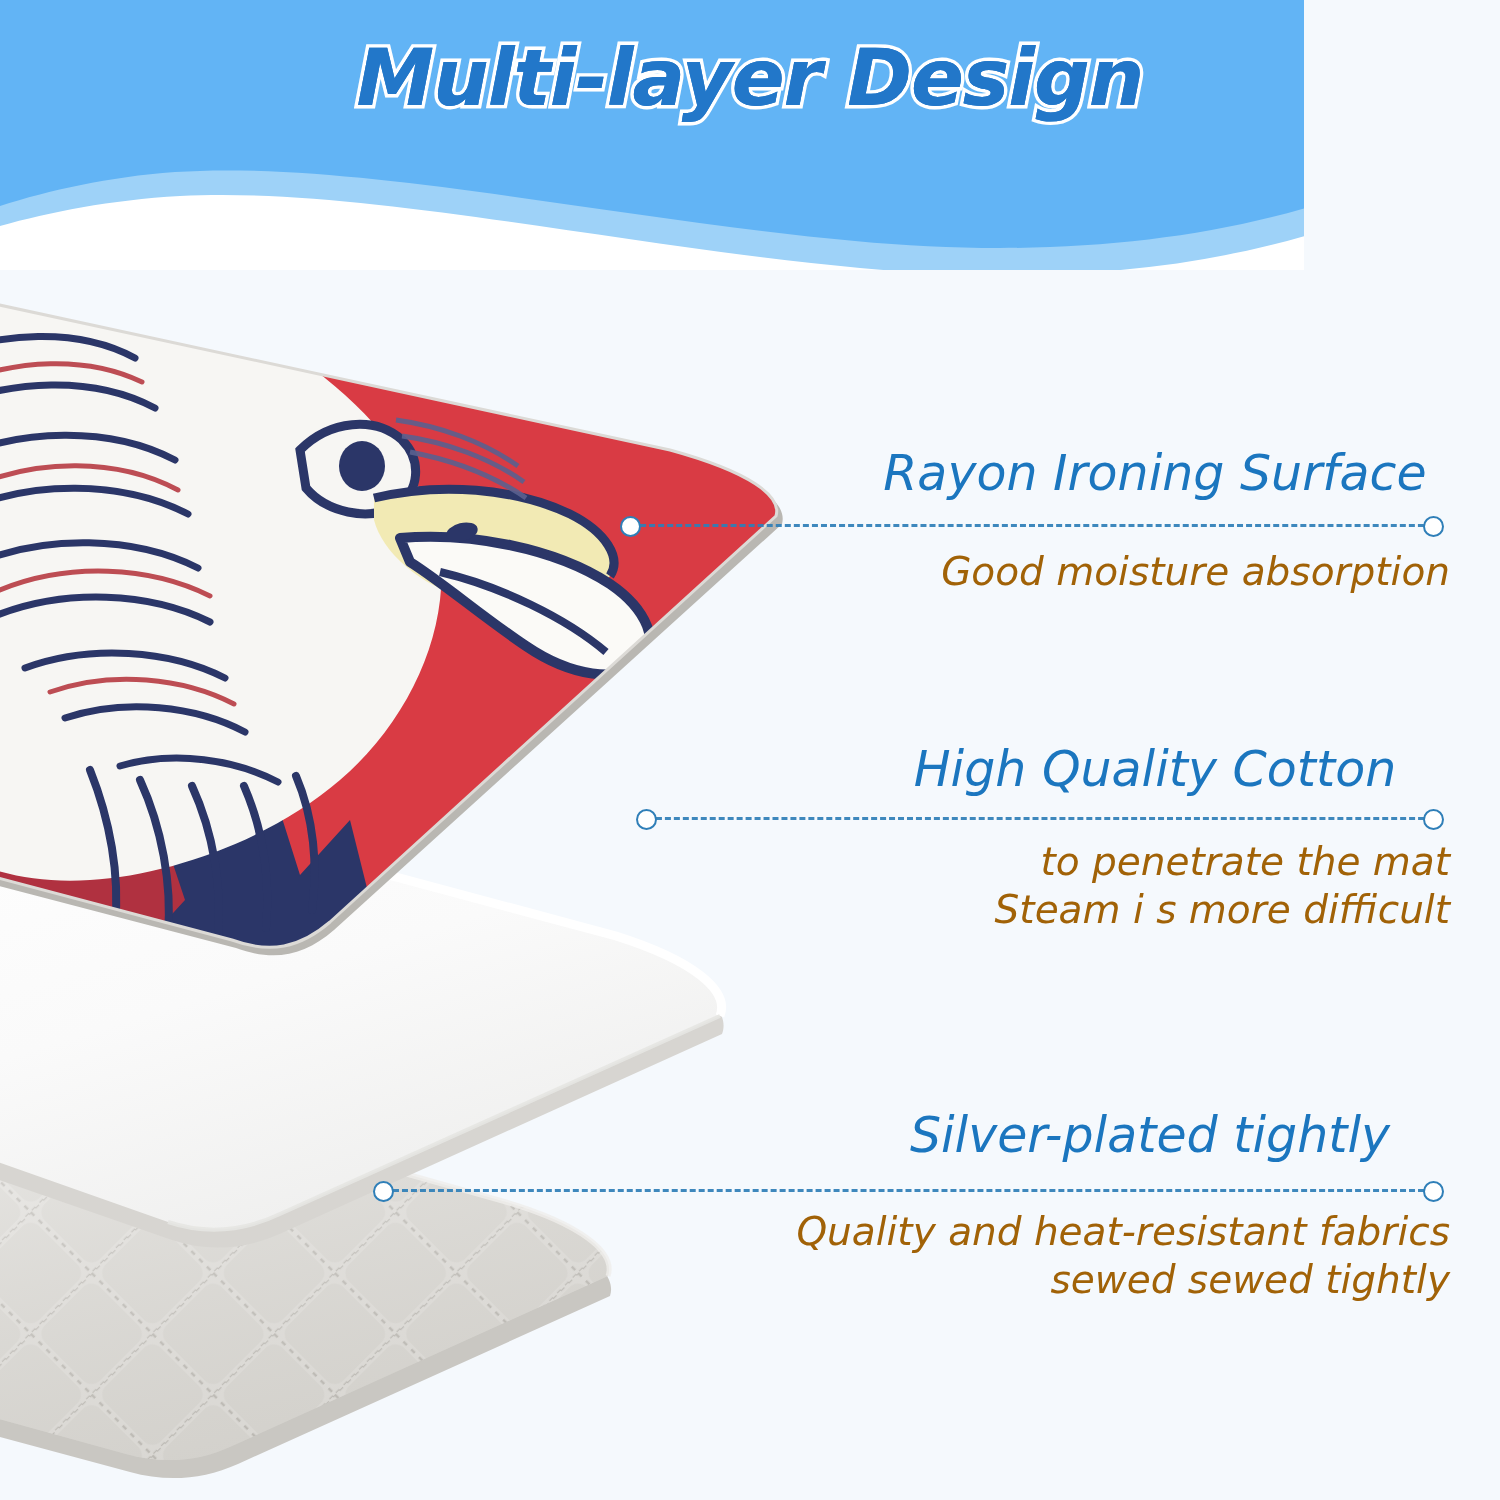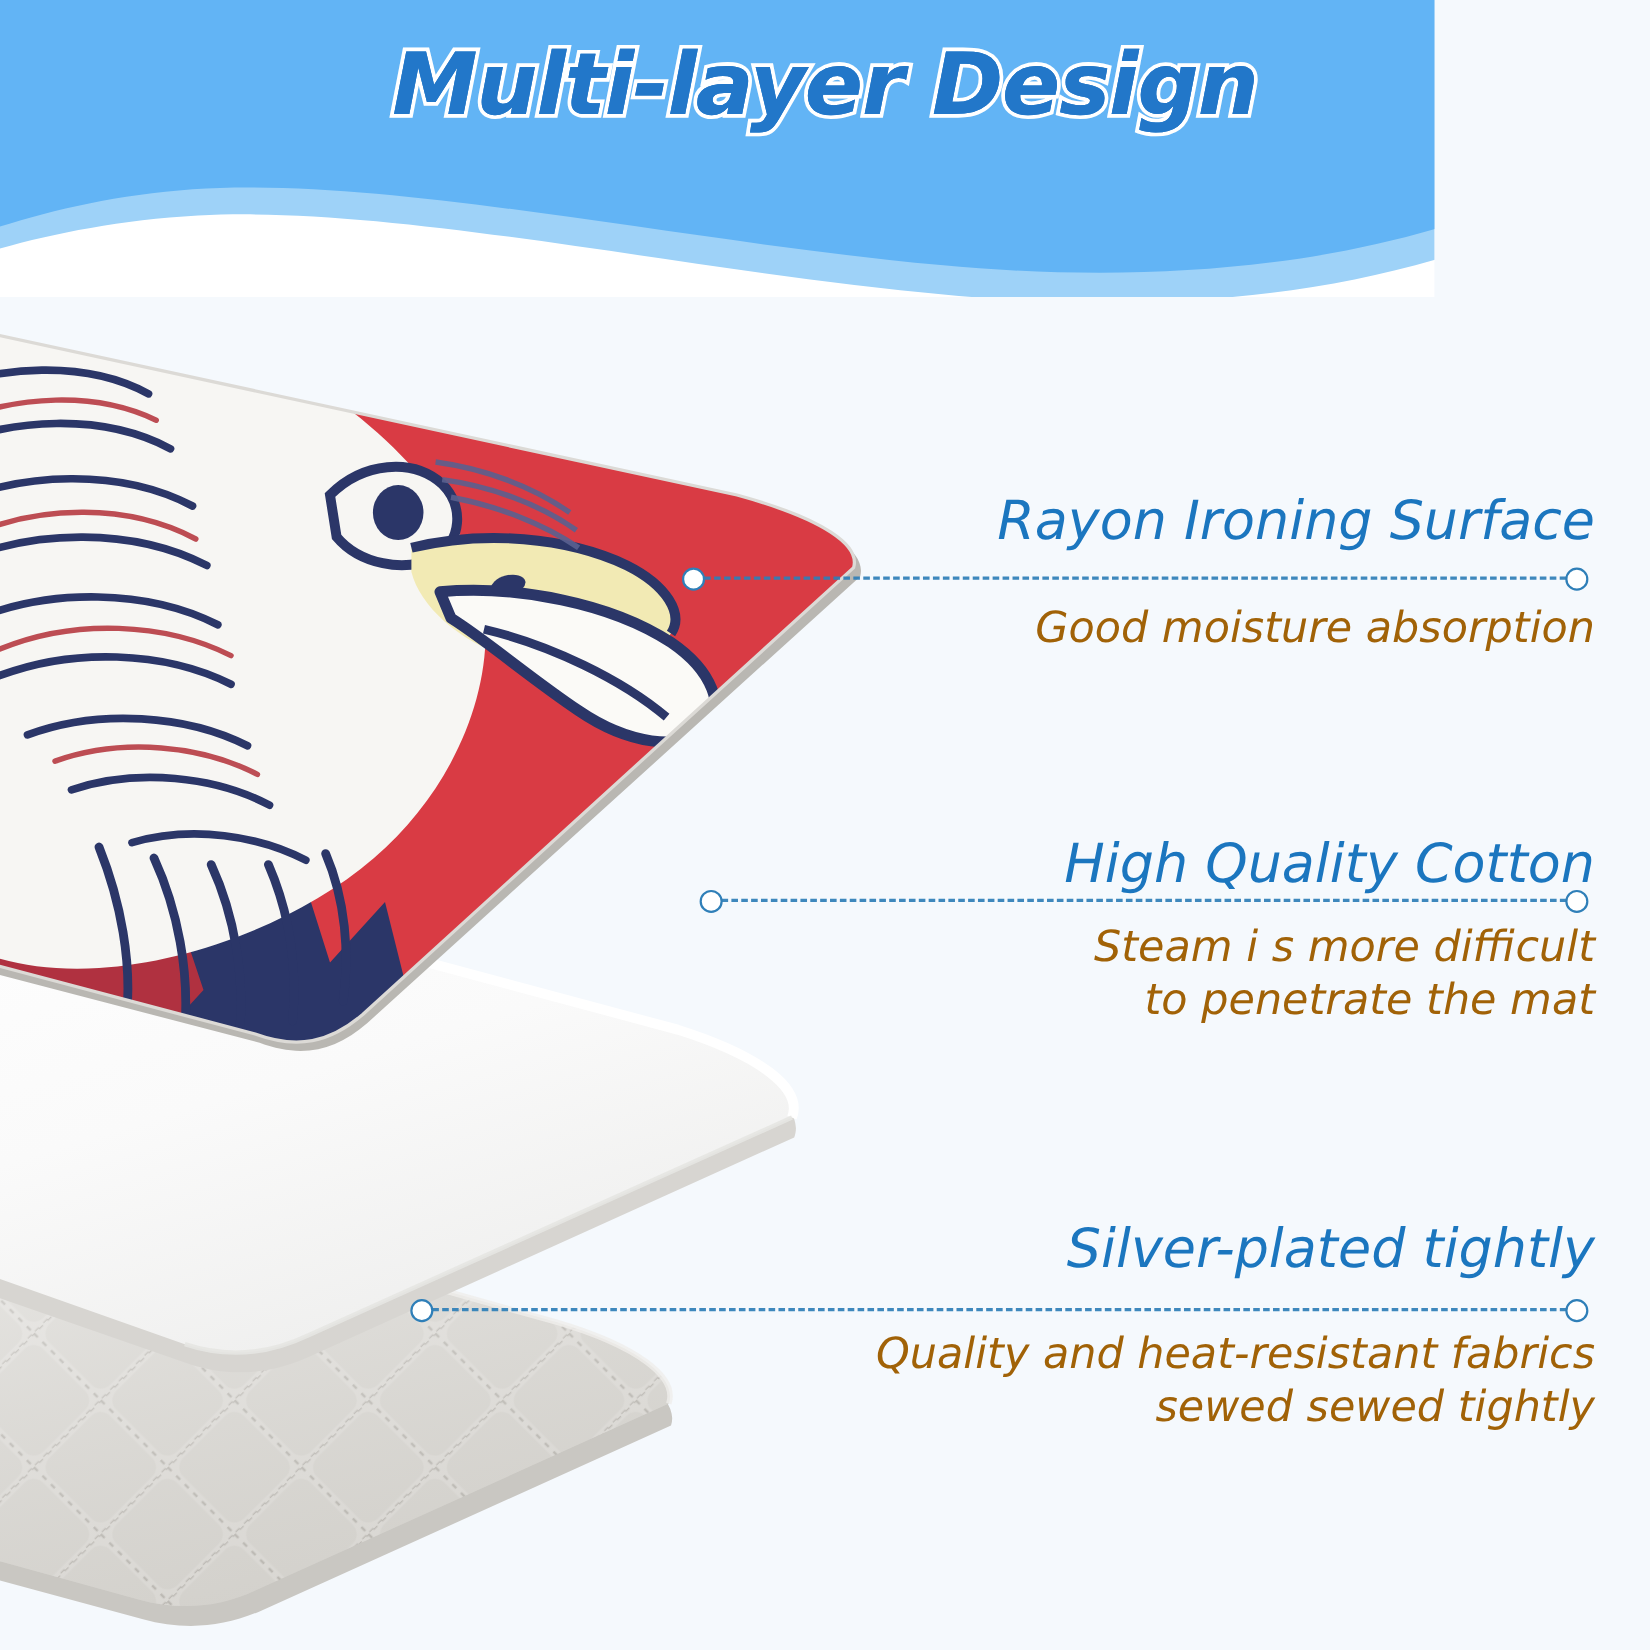--- a/index.html
+++ b/index.html
@@ -37,21 +37,21 @@
   
   .layers{position:absolute;left:-30px;top:300px;width:900px;height:1220px;}
 
   
   .callouts{position:absolute;left:0;top:0;width:1500px;height:1500px;}
   .callout{position:absolute;}
   .callout .c-head{
     font-family:"DejaVu Sans", sans-serif;
     font-style:italic;font-weight:normal;
     font-size:49px;color:#1b76bf;
-    white-space:nowrap;text-align:right;
+    white-space:nowrap;text-align:center;
     line-height:1.05;
   }
   .callout .c-sub{
     font-family:"DejaVu Sans", sans-serif;
     font-style:italic;font-weight:normal;
     font-size:39px;color:#a16207;
     text-align:right;line-height:1.22;
     white-space:nowrap;
   }
   .lead{position:absolute;height:24px;}
@@ -228,31 +228,31 @@
     </div>
     <div class="lead" style="left:622px;top:513px;width:820px;">
       <div class="dash"></div>
       <div class="ring left"></div>
       <div class="ring right"></div>
     </div>
     <div class="callout" style="left:860px;top:548px;width:590px;">
       <div class="c-sub">Good moisture absorption</div>
     </div>
 
-    <div class="callout" style="left:860px;top:760px;width:590px;">
+    <div class="callout" style="left:860px;top:744px;width:590px;">
       <div class="c-head">High Quality Cotton</div>
     </div>
     <div class="lead" style="left:638px;top:806px;width:804px;">
       <div class="dash"></div>
       <div class="ring left"></div>
       <div class="ring right"></div>
     </div>
     <div class="callout" style="left:860px;top:838px;width:590px;">
+      <div class="c-sub">to penetrate the mat</div>
       <div class="c-sub">Steam i s more difficult</div>
-      <div class="c-sub">to penetrate the mat</div>
     </div>
 
     <div class="callout" style="left:850px;top:1110px;width:600px;">
       <div class="c-head">Silver-plated tightly</div>
     </div>
     <div class="lead" style="left:375px;top:1178px;width:1067px;">
       <div class="dash"></div>
       <div class="ring left"></div>
       <div class="ring right"></div>
     </div>

